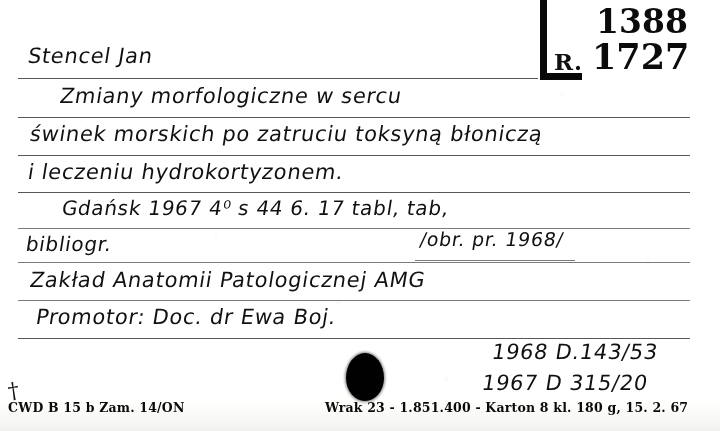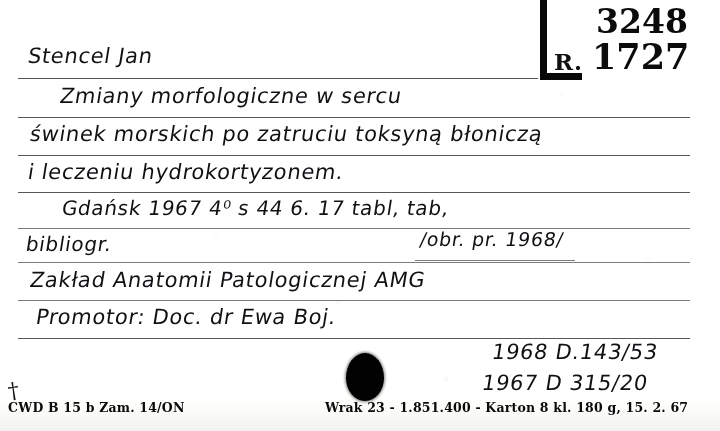--- a/index.html
+++ b/index.html
@@ -144,21 +144,21 @@
   <div class="rule" style="left:18px; top:117px; width:672px;"></div>
   <div class="rule" style="left:18px; top:155px; width:672px;"></div>
   <div class="rule" style="left:18px; top:192px; width:672px;"></div>
   <div class="rule thin" style="left:18px; top:228px; width:672px;"></div>
   <div class="rule thin" style="left:18px; top:262px; width:672px;"></div>
   <div class="rule thin" style="left:18px; top:300px; width:672px;"></div>
   <div class="rule" style="left:18px; top:338px; width:672px;"></div>
 
   <div id="bracket-v"></div>
   <div id="bracket-h"></div>
-  <div class="stamp" id="stamp-top">3248</div>
+  <div class="stamp" id="stamp-top">1388</div>
   <div class="stamp" id="stamp-r">R.</div>
   <div class="stamp" id="stamp-bottom">1727</div>
 
   <div class="hand sk" style="left:28px; top:44px; font-size:21px;">Stencel  Jan</div>
 
   <div class="hand sk" style="left:60px; top:84px; font-size:21px;">Zmiany morfologiczne w sercu</div>
 
   <div class="hand sk" style="left:30px; top:122px; font-size:21px;">świnek morskich po zatruciu toksyną błoniczą</div>
 
   <div class="hand sk" style="left:28px; top:160px; font-size:21px;">i leczeniu hydrokortyzonem.</div>

